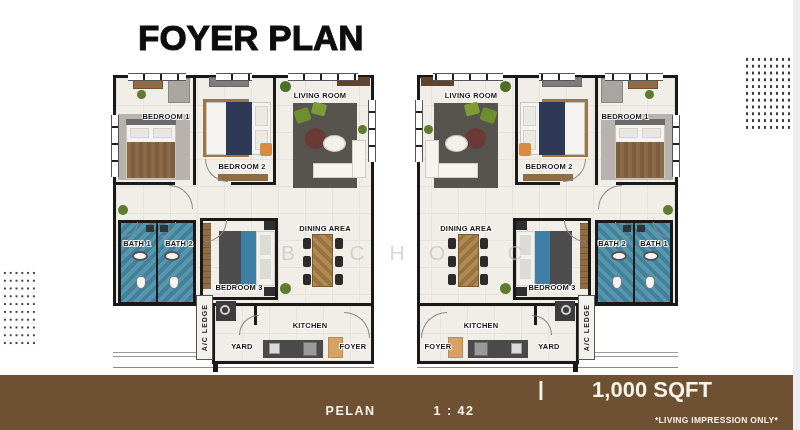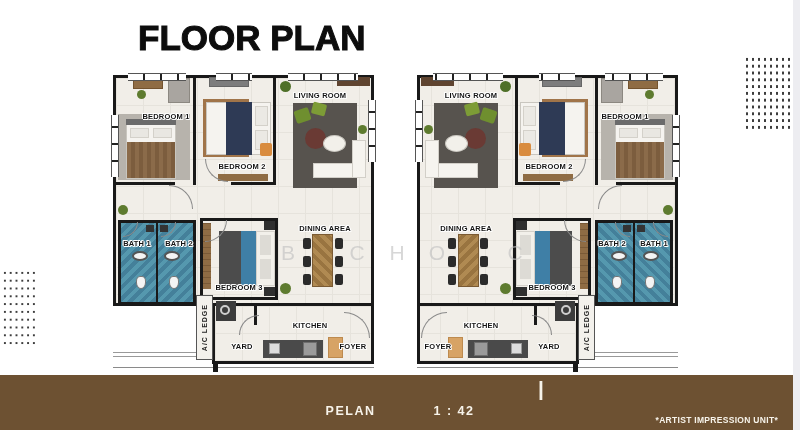--- a/index.html
+++ b/index.html
@@ -59,21 +59,21 @@
   .banner .scale{position:absolute;left:285px;top:29px;width:230px;display:flex;
         justify-content:center;gap:58px;font-size:12.5px;font-weight:bold;letter-spacing:1.5px;}
   .banner .disc{position:absolute;right:15px;bottom:5px;font-size:8.5px;font-weight:bold;
         letter-spacing:.3px;}
 </style>
 </head>
 <body>
 
 <div class="page">
 
-  <div class="page-title">FLOOR PLAN</div>
+  <div class="page-title">FOYER PLAN</div>
   <div class="dots dots-right"></div>
   <div class="dots dots-left"></div>
 
   <div class="plan">
 
     <div class="floor" style="left:0;top:0;width:261px;height:231px;"></div>
     <div class="floor" style="left:99px;top:228px;width:162px;height:61px;"></div>
 
     <div class="f" style="left:20px;top:2px;width:30px;height:12px;background:#8f6c44;border:1px solid #73532f;"></div>
     <div class="f" style="left:24px;top:15px;width:9px;height:9px;border-radius:50%;background:#5e7b2f;"></div>
@@ -298,21 +298,22 @@
   <div class="wm">
     <span style="left:288px;">B</span>
     <span style="left:357px;">C</span>
     <span style="left:397px;">H</span>
     <span style="left:437px;">O</span>
     <span style="left:515px;">C</span>
   </div>
 
   <div class="banner">
     <div class="pipe">|</div>
+    <div class="area">1,000 SQFT</div>
     <div class="scale">
       <span>PELAN</span>
       <span>1 : 42</span>
     </div>
-    <div class="disc">*ARTIST IMPRESSION UNIT*</div>
+    <div class="disc">*LIVING IMPRESSION ONLY*</div>
   </div>
 
   <div class="edge-strip"></div>
 </div>
 
 </body></html>

